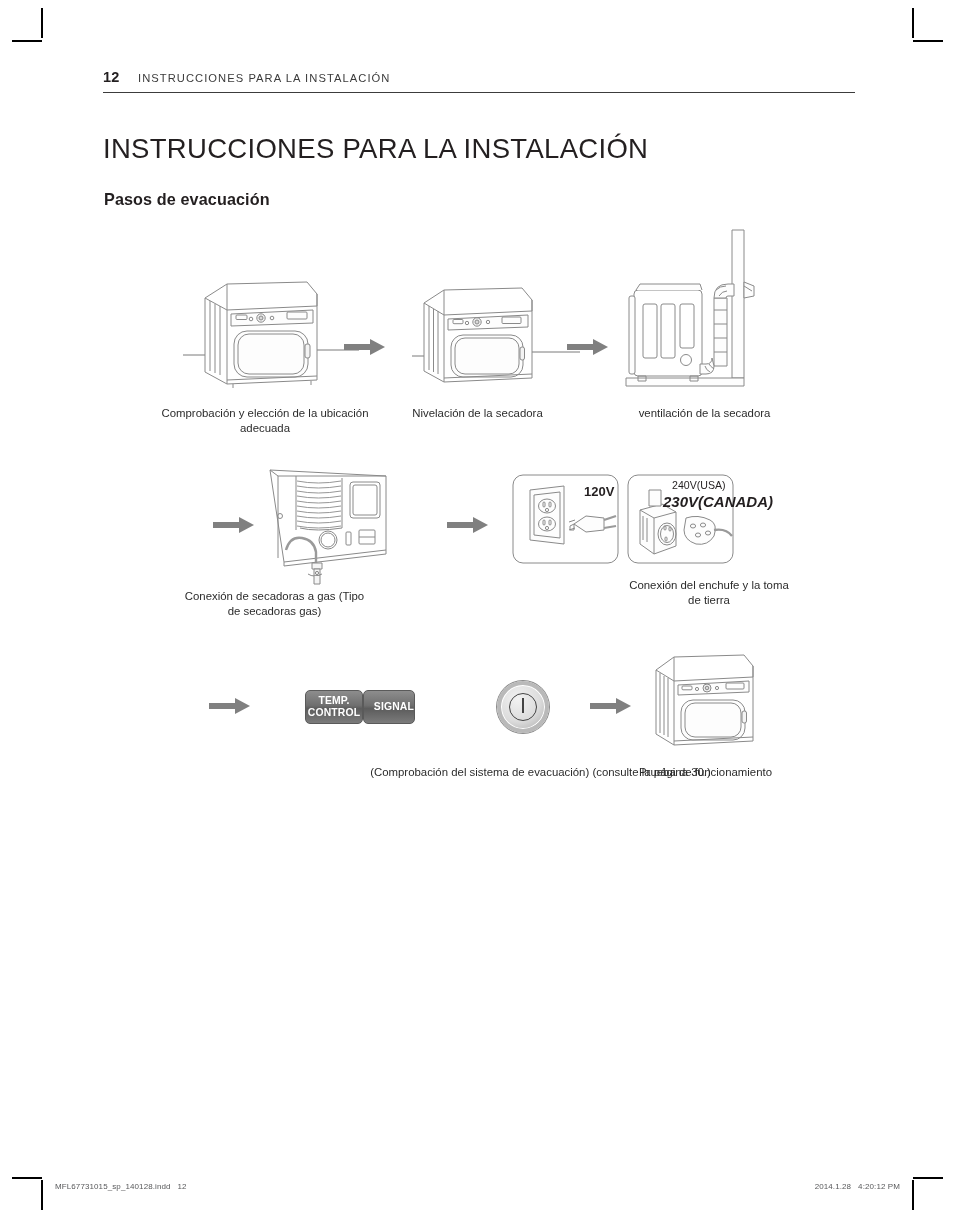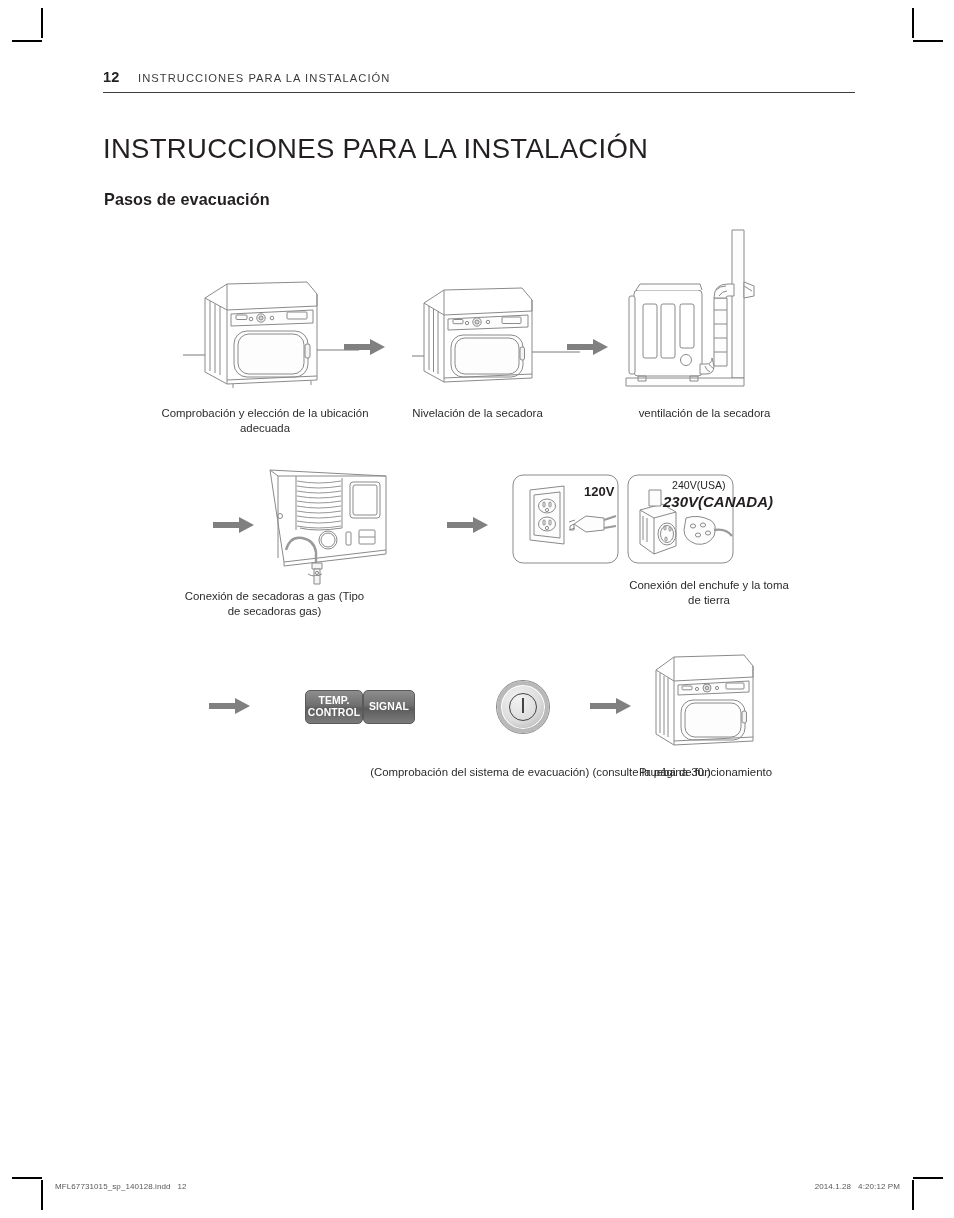--- a/index.html
+++ b/index.html
@@ -117,21 +117,21 @@
     font-weight: bold;
     letter-spacing: 0.15px;
     background: linear-gradient(to bottom, #8d8d8d 0%, #6f6f6f 45%, #5c5c5c 55%, #7b7b7b 100%);
     border: 1px solid #5a5a5a;
     box-sizing: border-box;
     display: flex;
     align-items: center;
     justify-content: center;
   }
   .ctrl-temp   { width: 58px; height: 34px; }
-  .ctrl-signal { width: 52px; height: 34px; }
+  .ctrl-signal { width: 52px; height: 34px; justify-content: flex-end; }
   .ctrl-row { display: flex; }
 
   
   .power-knob {
     width: 52px; height: 52px;
     border-radius: 50%;
     background: radial-gradient(circle at 38% 32%, #f2f2f2 0%, #dcdcdc 55%, #a8a8a8 100%);
     border: 4px solid #b9b9b9;
     box-sizing: border-box;
     box-shadow: 0 0 0 1px #8a8a8a, inset 0 0 0 1px #ffffff;

